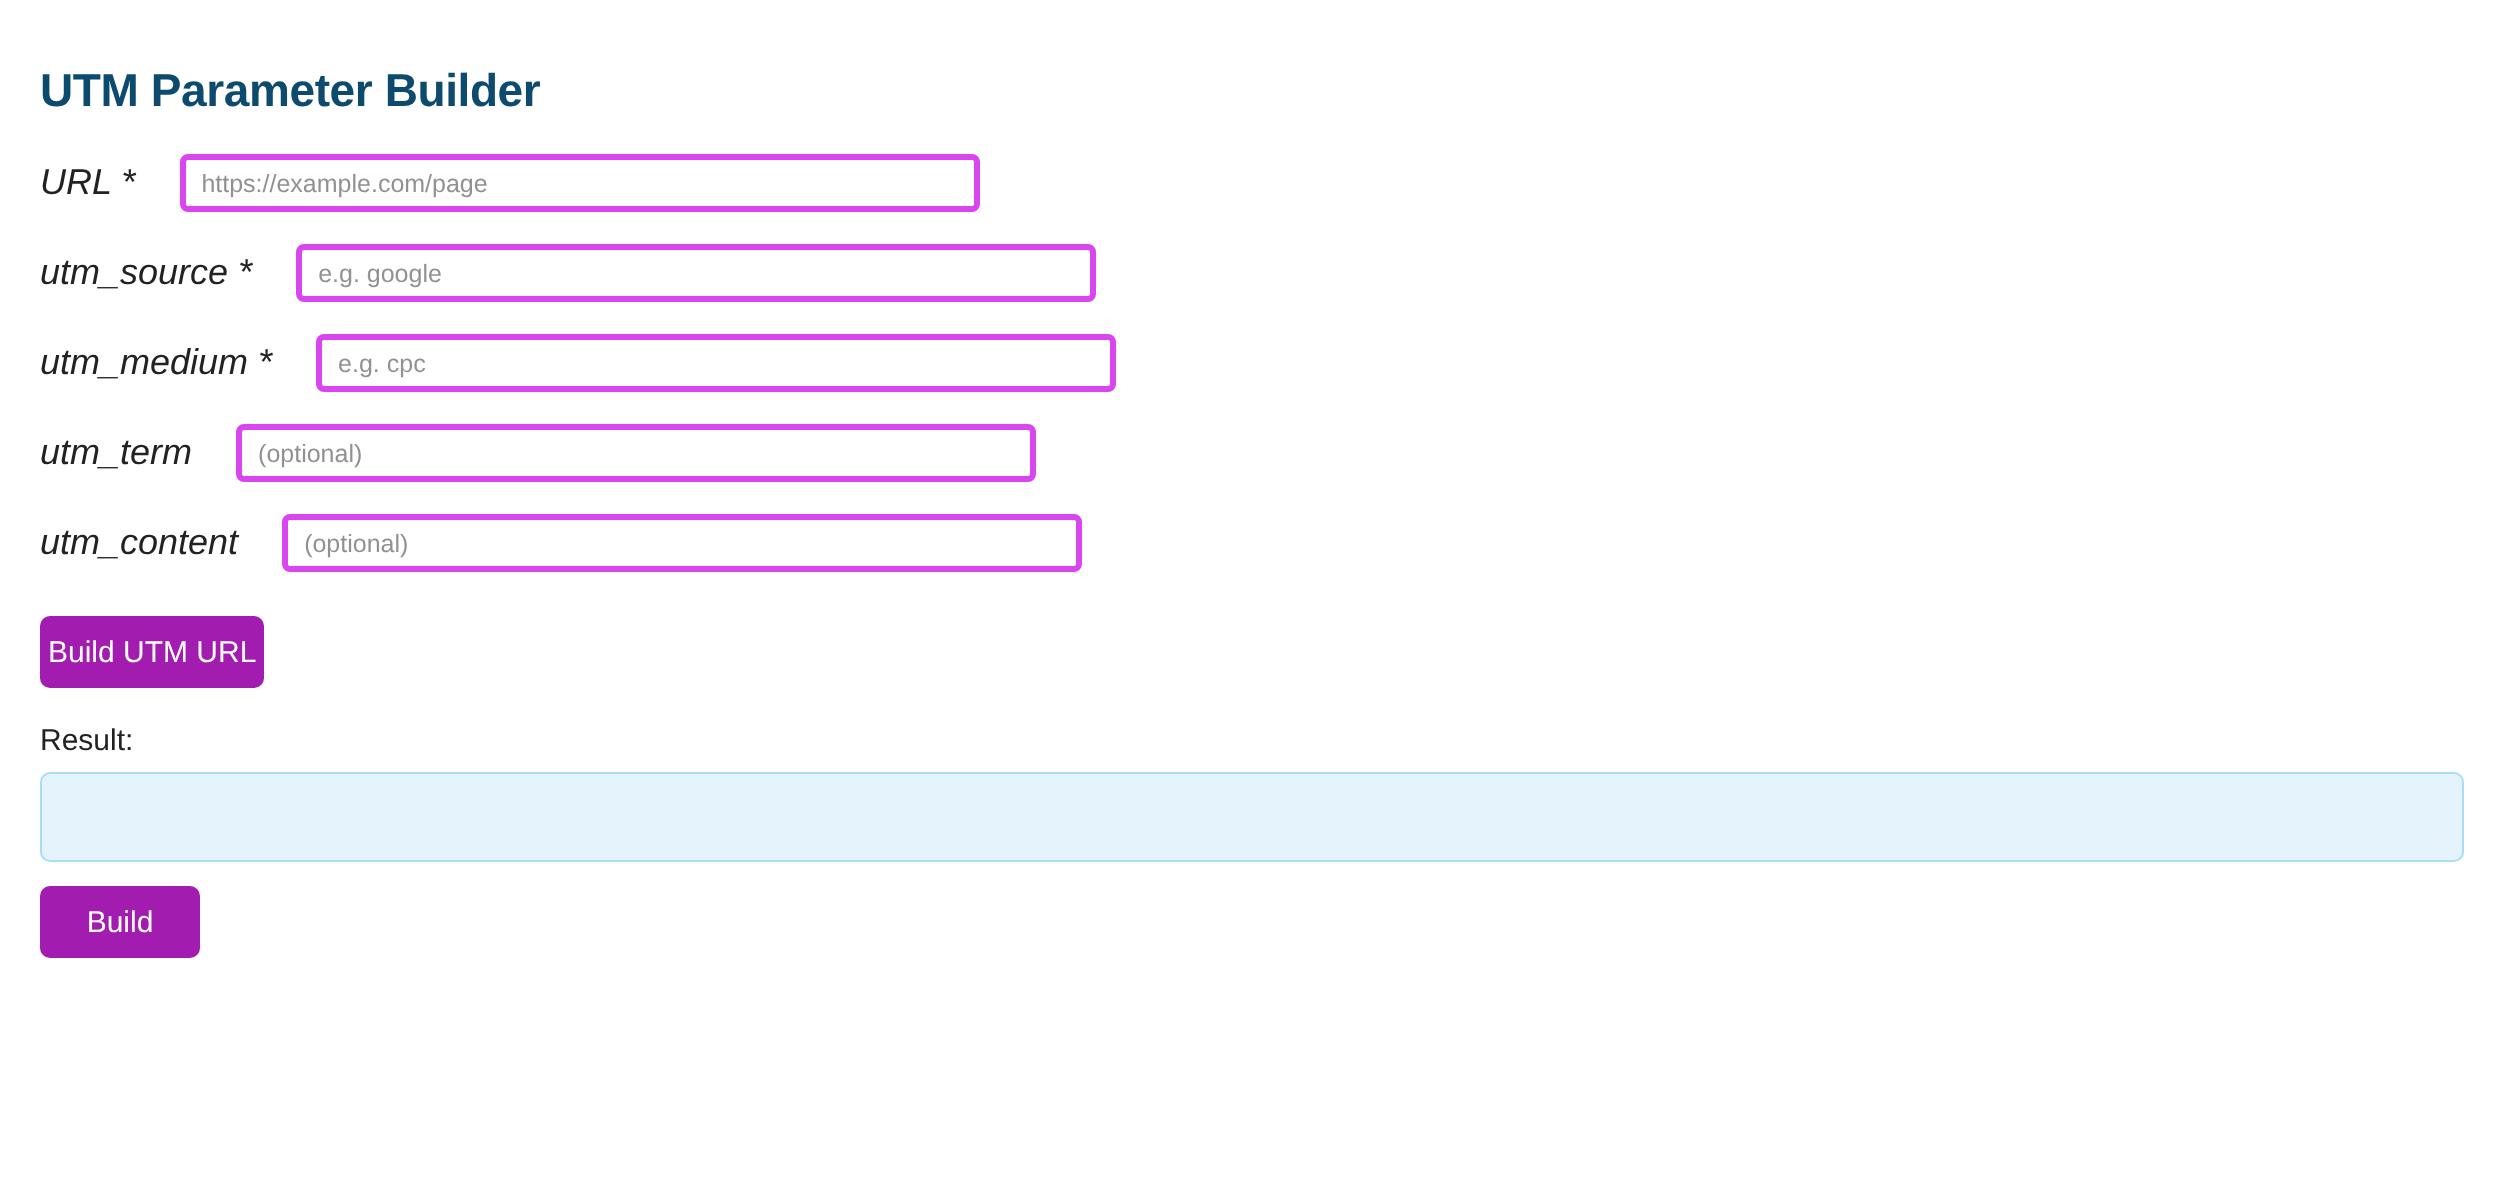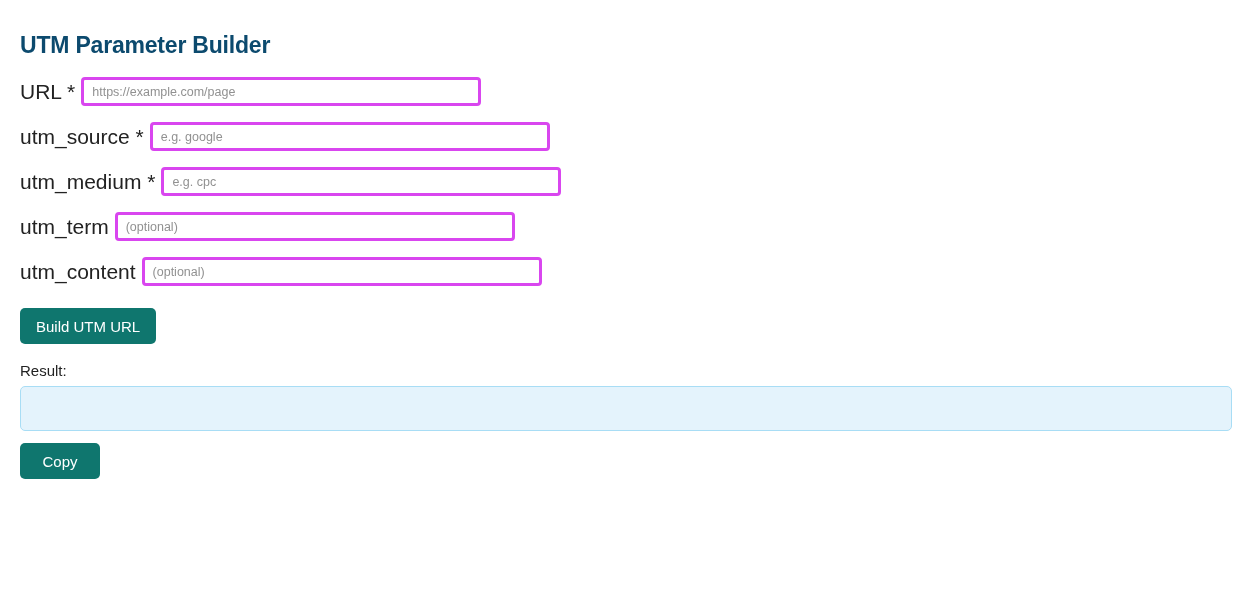--- a/index.html
+++ b/index.html
@@ -24,24 +24,25 @@
     color: #0c4a6e;
     margin: 12px 0 18px 0;
     letter-spacing: -0.2px;
   }
   .form-row {
     display: flex;
     align-items: center;
     margin-bottom: 16px;
   }
   .field-label {
-    font-size: 21px;
+    font-size: 18px;
     color: #222222;
     white-space: nowrap;
-    padding-right: 6px;
+    padding-right: 22px;
+    font-style: italic;
   }
   .text-input {
     width: 400px;
     height: 29px;
     box-sizing: border-box;
     border: 3px solid #d946ef;
     border-radius: 4px;
     padding: 2px 8px;
     font-family: "Liberation Sans", sans-serif;
     font-size: 12.5px;
@@ -51,28 +52,28 @@
   }
   .text-input::placeholder {
     color: #919191;
     font-size: 12.5px;
     opacity: 1;
   }
   .btn {
     display: inline-flex;
     align-items: center;
     justify-content: center;
-    background: #0f766e;
+    background: #a21caf;
     color: #ffffff;
     border: none;
     border-radius: 5px;
     font-family: "Liberation Sans", sans-serif;
     font-size: 15px;
     cursor: pointer;
-    padding: 0 16px;
+    padding: 0 4px;
   }
   .btn-build {
     height: 36px;
     margin-top: 6px;
     margin-bottom: 8px;
   }
   .btn-copy {
     height: 36px;
     min-width: 80px;
     margin-top: 12px;
@@ -131,15 +132,15 @@
     <span class="field-label">utm_content</span>
     <input class="text-input" type="text" placeholder="(optional)" style="">
   </div>
 
   <button class="btn btn-build">Build UTM URL</button>
 
   <div class="result-label">Result:</div>
 
   <textarea class="result-box" style=""></textarea>
 
-  <button class="btn btn-copy">Copy</button>
+  <button class="btn btn-copy">Build</button>
 
 </div>
 
 </body></html>

